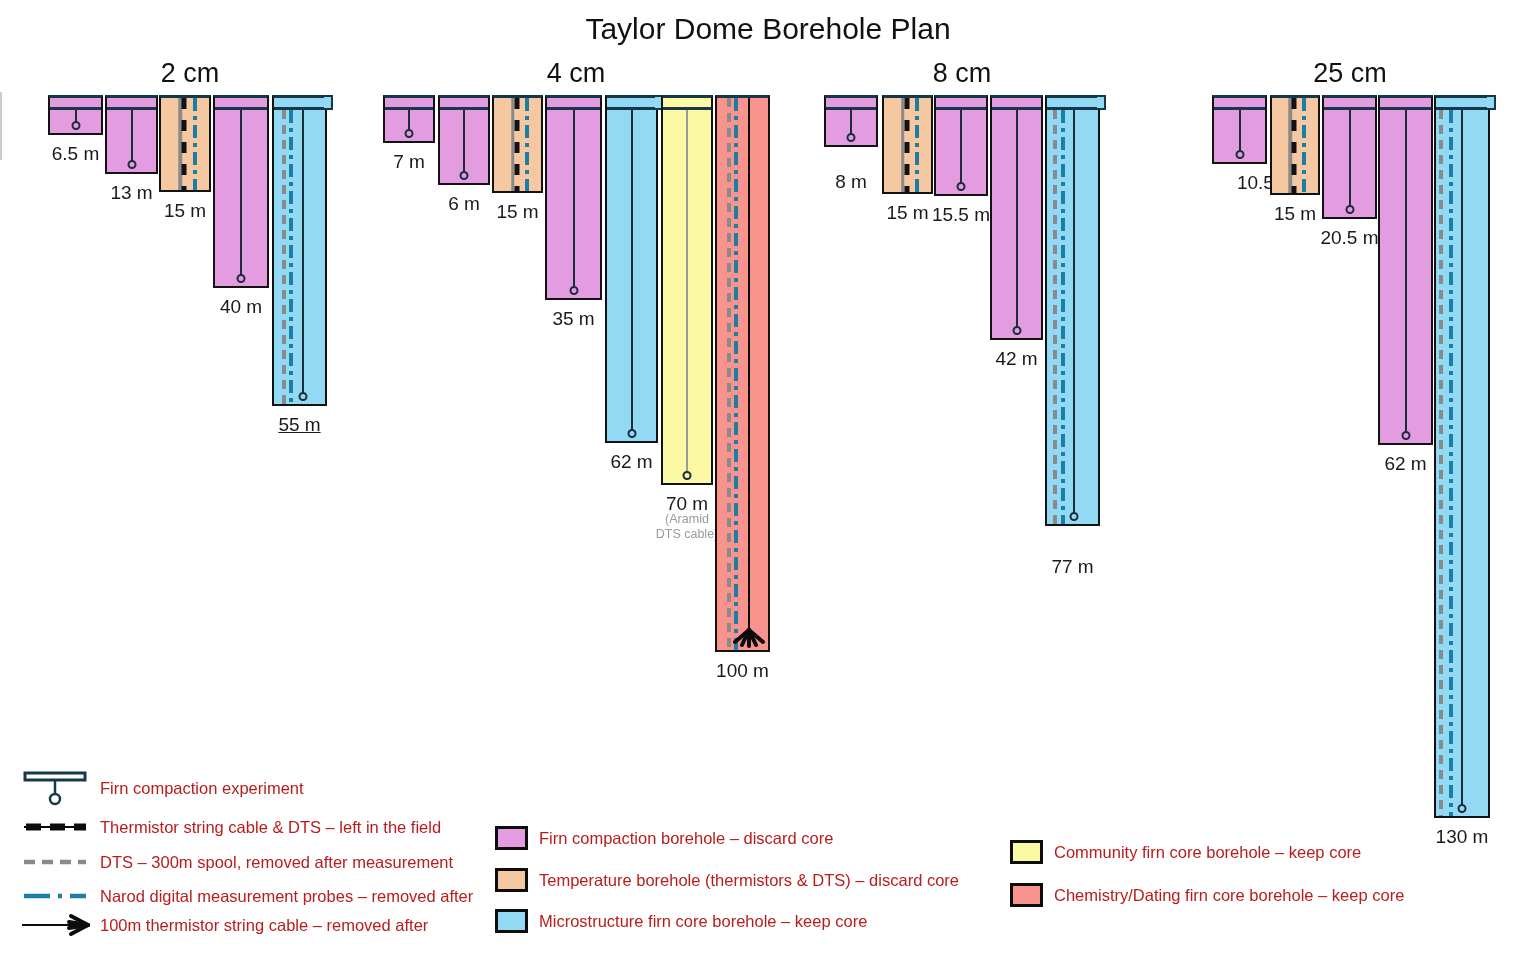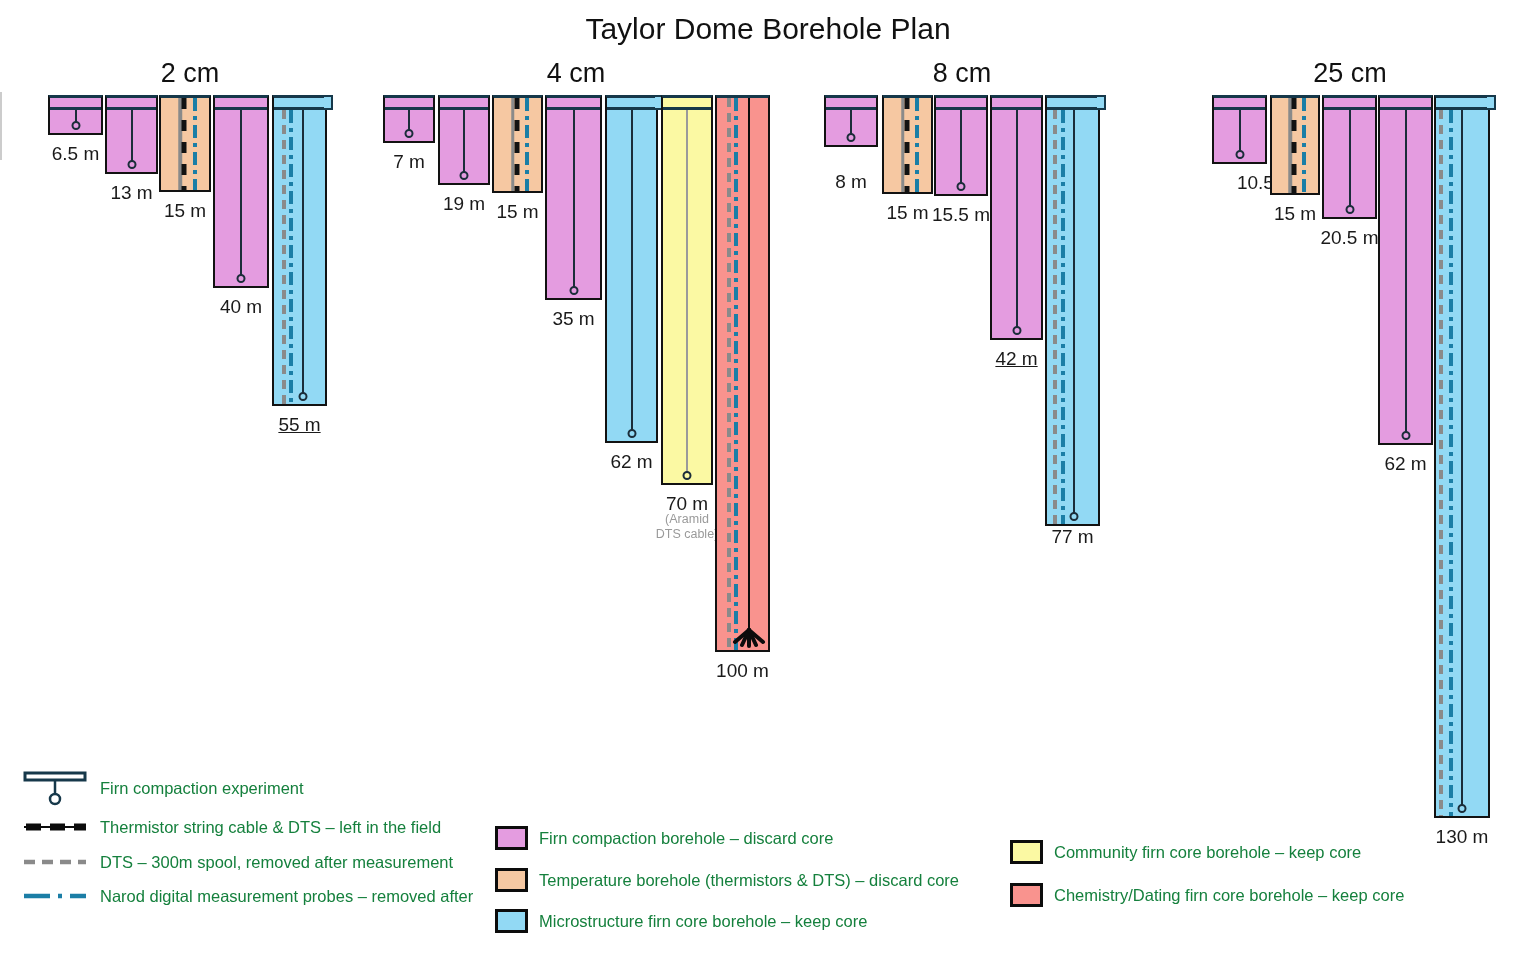--- a/index.html
+++ b/index.html
@@ -24,21 +24,21 @@
   .line.dts-dash{width:4px;background:repeating-linear-gradient(to bottom,var(--dts_gray) 0 9px,transparent 9px 15px);}
   .line.thermistor100-cable{width:2px;background:#0c0c0c;}
   .cable-circle{position:absolute;transform:translateX(-50%);bottom:3px;width:9px;height:9px;
                 box-sizing:border-box;border:2px solid var(--cable_dark);border-radius:50%;}
   .fan{position:absolute;transform:translateX(-50%);bottom:2px;width:36px;height:20px;}
   .depth-label{position:absolute;transform:translateX(-50%);font-size:19px;color:var(--text);white-space:nowrap;}
   .sub-label{position:absolute;transform:translateX(-50%);font-size:12.5px;color:var(--muted_text);
              line-height:14px;white-space:nowrap;}
   .lrow{position:absolute;left:22px;height:40px;display:flex;align-items:center;}
   .licon{width:78px;display:flex;align-items:center;justify-content:flex-start;flex:none;}
-  .ltext{font-size:16.5px;color:#15803d;white-space:nowrap;}
+  .ltext{font-size:16.5px;color:#b91c1c;white-space:nowrap;}
   .srow{position:absolute;height:28px;display:flex;align-items:center;}
   .swatch{width:33px;height:24px;box-sizing:border-box;border:3.5px solid #0c0c0c;flex:none;margin-right:11px;}
   .edge-artifact{position:absolute;left:0;top:92px;width:2px;height:68px;background:#cccccc;}
 </style>
 </head>
 <body>
 
 <div class="stage" id="stage">
   <div class="edge-artifact"></div>
   <div class="main-title">Taylor Dome Borehole Plan</div>
@@ -71,20 +71,34 @@
     <span class="ltext">DTS – 300m spool, removed after measurement</span>
   </div>
   <div class="lrow" style="top:876px">
     <span class="licon">
       <svg width="66" height="10" viewBox="0 0 66 10">
         <line x1="2" y1="5" x2="64" y2="5" stroke="#1b7ea6" stroke-width="4.5" stroke-dasharray="26 8 4 8"></line>
       </svg>
     </span>
     <span class="ltext">Narod digital measurement probes – removed after</span>
   </div>
+  <div class="lrow" style="top:905px">
+    <span class="licon">
+      <svg width="74" height="24" viewBox="0 0 74 24">
+        <line x1="0" y1="12" x2="58" y2="12" stroke="#0c0c0c" stroke-width="2"></line>
+        <g stroke="#0c0c0c" stroke-width="4" stroke-linecap="round">
+          <line x1="66" y1="12" x2="49" y2="3"></line>
+          <line x1="66" y1="12" x2="47" y2="9"></line>
+          <line x1="66" y1="12" x2="47" y2="15"></line>
+          <line x1="66" y1="12" x2="49" y2="21"></line>
+        </g>
+      </svg>
+    </span>
+    <span class="ltext">100m thermistor string cable – removed after</span>
+  </div>
 
   <div class="srow" style="left:495px;top:866px">
     <span class="swatch" style="background: rgb(246, 200, 162);"></span>
     <span class="ltext">Temperature borehole (thermistors &amp; DTS) – discard core</span>
   </div>
   <div class="srow" style="left:495px;top:824px">
     <span class="swatch" style="background: rgb(228, 156, 224);"></span>
     <span class="ltext">Firn compaction borehole – discard core</span>
   </div>
   <div class="srow" style="left:495px;top:907px">
@@ -139,21 +153,21 @@
       <div class="cap-line"></div>
       <div class="line compaction-cable" style="left: 50%; top: 12px; bottom: 10px;"></div>
       <div class="cable-circle" style="left: 50%;"></div>
     </div>
     <div class="depth-label" style="left: 409px; top: 151px;">7 m</div>
     <div class="borehole" style="left: 438px; top: 95px; width: 52px; height: 90px; background: rgb(228, 156, 224);">
       <div class="cap-line"></div>
       <div class="line compaction-cable" style="left: 50%; top: 12px; bottom: 10px;"></div>
       <div class="cable-circle" style="left: 50%;"></div>
     </div>
-    <div class="depth-label" style="left: 464px; top: 193px;">19 m</div>
+    <div class="depth-label" style="left: 464px; top: 193px;">6 m</div>
     <div class="borehole" style="left: 492px; top: 95px; width: 51px; height: 98px; background: rgb(246, 200, 162);">
       <div class="line dts-solid" style="left: 40%; top: 0px; bottom: 0px;"></div>
       <div class="line thermistor-dash" style="left: 48%; top: 0px; bottom: 0px;"></div>
       <div class="line narod-dashdot" style="left: 70%; top: 0px; bottom: 0px;"></div>
     </div>
     <div class="depth-label" style="left: 517.5px; top: 201px;">15 m</div>
     <div class="borehole" style="left: 545px; top: 95px; width: 57px; height: 205px; background: rgb(228, 156, 224);">
       <div class="cap-line"></div>
       <div class="line compaction-cable" style="left: 50%; top: 12px; bottom: 10px;"></div>
       <div class="cable-circle" style="left: 50%;"></div>
@@ -206,30 +220,30 @@
       <div class="cap-line"></div>
       <div class="line compaction-cable" style="left: 50%; top: 12px; bottom: 10px;"></div>
       <div class="cable-circle" style="left: 50%;"></div>
     </div>
     <div class="depth-label" style="left: 961px; top: 204px;">15.5 m</div>
     <div class="borehole" style="left: 990px; top: 95px; width: 53px; height: 245px; background: rgb(228, 156, 224);">
       <div class="cap-line"></div>
       <div class="line compaction-cable" style="left: 50%; top: 12px; bottom: 10px;"></div>
       <div class="cable-circle" style="left: 50%;"></div>
     </div>
-    <div class="depth-label" style="left: 1016.5px; top: 348px; text-decoration: underline;">42 m</div>
+    <div class="depth-label" style="left: 1016.5px; top: 348px;">42 m</div>
     <div class="borehole" style="left: 1045px; top: 95px; width: 55px; height: 431px; background: rgb(146, 217, 244);">
       <div class="cap-line"></div>
       <div class="cap-tab" style="background: rgb(146, 217, 244);"></div>
       <div class="line dts-dash" style="left: 15%; top: 12px; bottom: 0px;"></div>
       <div class="line narod-dashdot" style="left: 31%; top: 12px; bottom: 0px;"></div>
       <div class="line compaction-cable" style="left: 52%; top: 12px; bottom: 10px;"></div>
       <div class="cable-circle" style="left: 52%;"></div>
     </div>
-    <div class="depth-label" style="left: 1072.5px; top: 526px; text-align: center;">77 m</div>
+    <div class="depth-label" style="left: 1072.5px; top: 556px; text-align: center;">77 m</div>
     <div class="group-title" style="left: 1350px;">25 cm</div>
     <div class="borehole" style="left: 1212px; top: 95px; width: 55px; height: 69px; background: rgb(228, 156, 224);">
       <div class="cap-line"></div>
       <div class="line compaction-cable" style="left: 50%; top: 12px; bottom: 10px;"></div>
       <div class="cable-circle" style="left: 50%;"></div>
     </div>
     <div class="depth-label" style="left: 1266px; top: 172px;">10.5 m</div>
     <div class="borehole" style="left: 1270px; top: 95px; width: 50px; height: 100px; background: rgb(246, 200, 162);">
       <div class="line dts-solid" style="left: 40%; top: 0px; bottom: 0px;"></div>
       <div class="line thermistor-dash" style="left: 48%; top: 0px; bottom: 0px;"></div>

